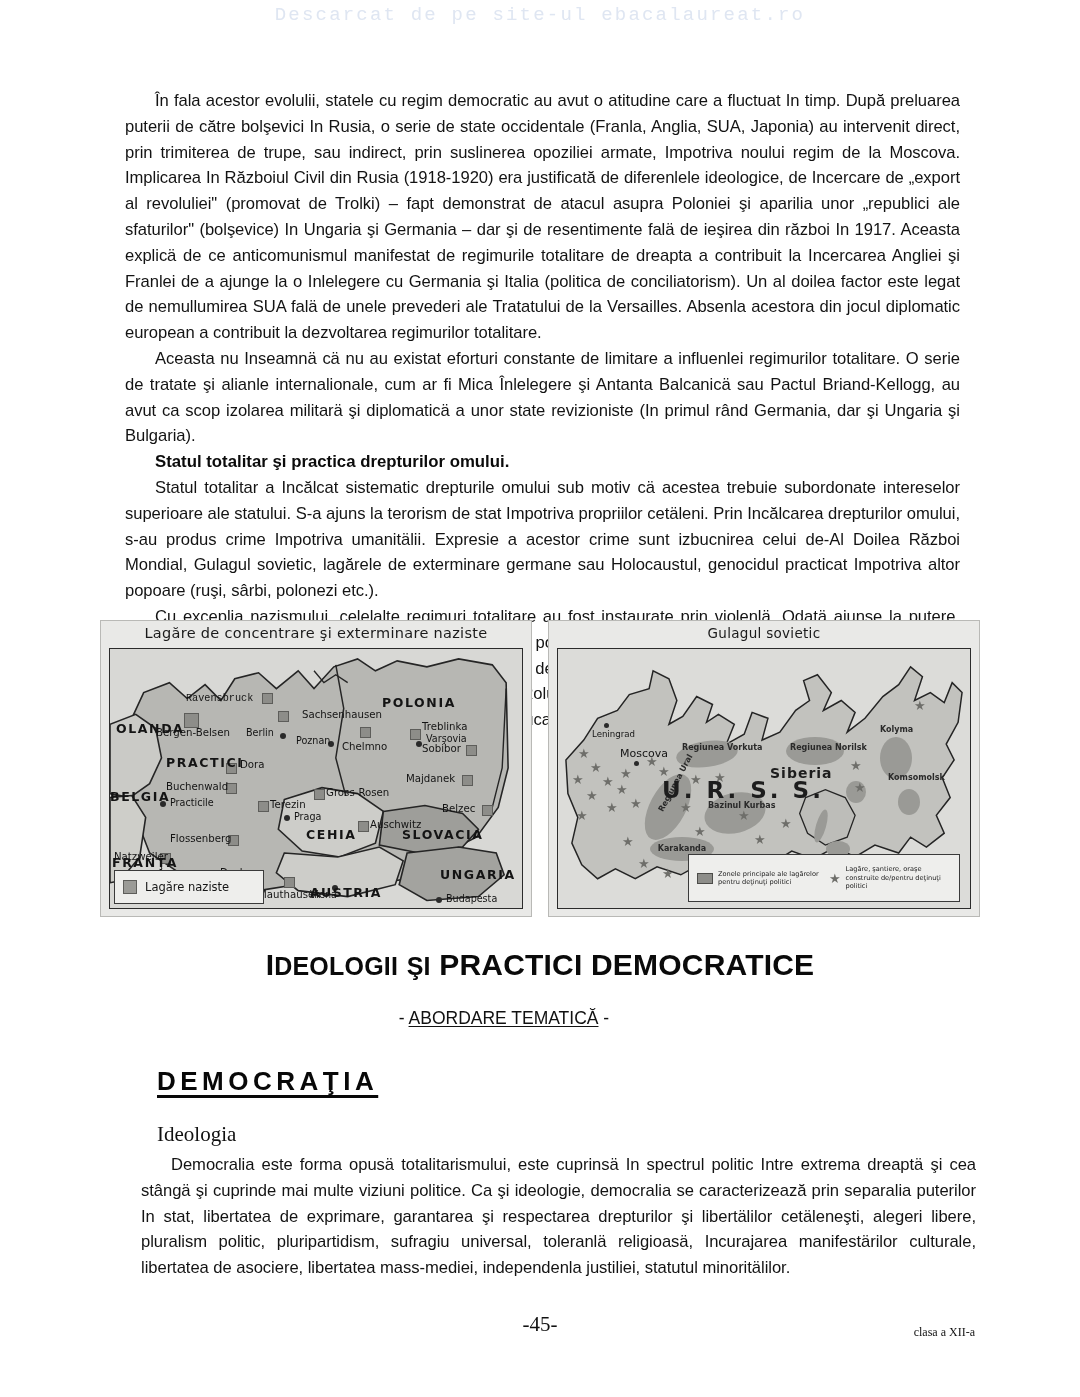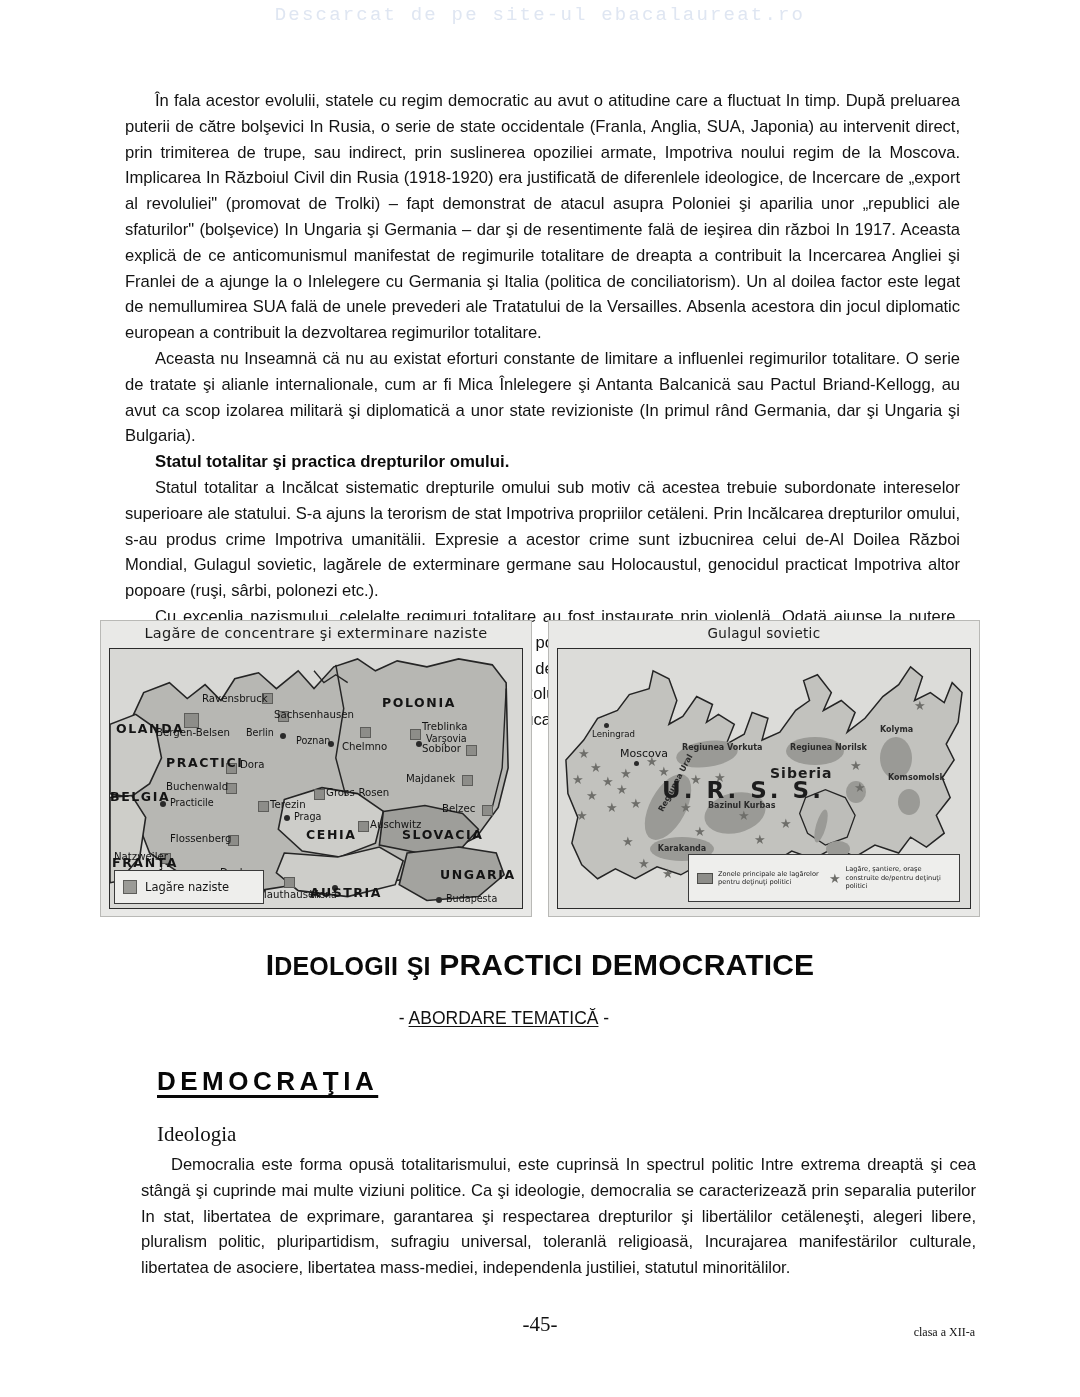--- a/index.html
+++ b/index.html
@@ -335,25 +335,25 @@
         <div class="mlabel country" style="left:6px;  top:72px;">OLANDA</div>
         <div class="mlabel country" style="left:0px;  top:140px;">BELGIA</div>
         <div class="mlabel country" style="left:56px; top:106px;">PRACTICI</div>
         <div class="mlabel country" style="left:2px;  top:206px;">FRANŢA</div>
         <div class="mlabel country" style="left:272px;top:46px;">POLONIA</div>
         <div class="mlabel country" style="left:196px;top:178px;">CEHIA</div>
         <div class="mlabel country" style="left:292px;top:178px;">SLOVACIA</div>
         <div class="mlabel country" style="left:330px;top:218px;">UNGARIA</div>
         <div class="mlabel country" style="left:200px;top:236px;">AUSTRIA</div>
 
-        <div class="mlabel place" style="left:92px; top:44px;">Ravensbruck</div>
+        <div class="mlabel place" style="left:76px; top:44px;font-family:Liberation Mono, monospace;">Ravensbruck</div>
         <div class="camp-sq" style="left:152px; top:44px;"></div>
 
         <div class="camp-sq" style="left:168px; top:62px;"></div>
-        <div class="mlabel place" style="left:164px;top:60px;">Sachsenhausen</div>
+        <div class="mlabel place" style="left:192px;top:60px;">Sachsenhausen</div>
 
         <div class="camp-sq" style="left:74px; top:64px; width:13px; height:13px;"></div>
         <div class="mlabel place" style="left:46px; top:78px;">Bergen-Belsen</div>
 
         <div class="camp-sq" style="left:300px;top:80px;"></div>
         <div class="mlabel place" style="left:312px;top:72px;">Treblinka</div>
 
         <div class="camp-sq" style="left:356px;top:96px;"></div>
         <div class="mlabel place" style="left:312px;top:94px;">Sobibor</div>
 

